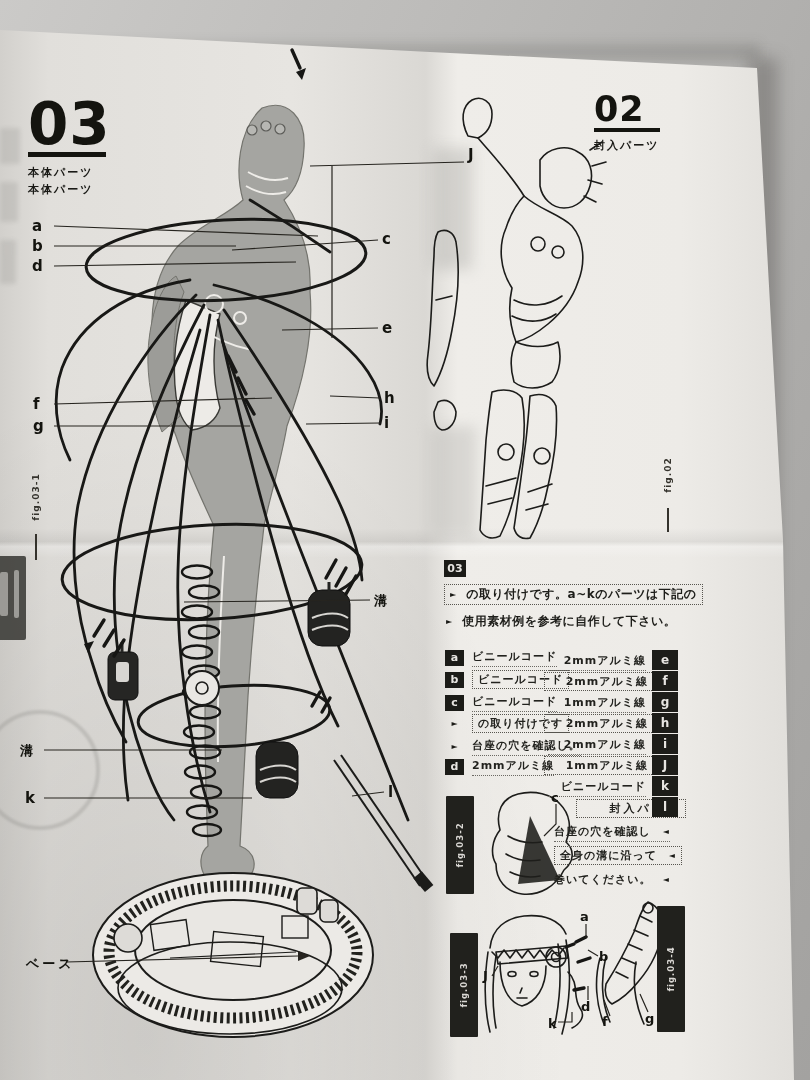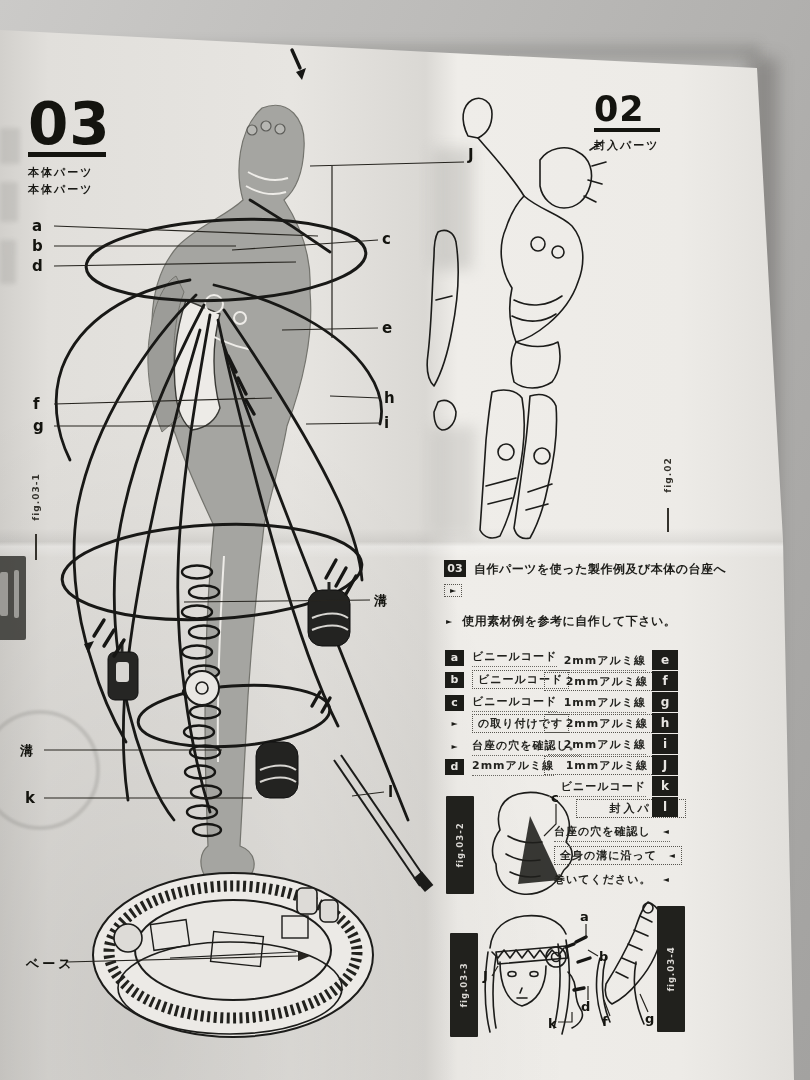--- a/index.html
+++ b/index.html
@@ -295,25 +295,23 @@
     <div class="hdr" style="left:594px;top:94px;">
       <div class="num" style="font-size:35px;">02</div>
       <div class="rule" style="width:66px;height:4px;margin-top:2px;"></div>
       <div class="sub" style="margin-top:5px;">封入パーツ</div>
     </div>
 
     <div class="vtext" style="left:640px;top:470px;width:56px;">fig.02</div>
     <div class="tick" style="left:667px;top:508px;height:24px;"></div>
 
     <div class="badge" style="left:444px;top:560px;width:22px;height:17px;">03</div>
-    <div class="irow" style="left:474px;top:561px;">
-      <span class="itext">自作パーツを使った製作例及び本体の台座へ</span>
-    </div>
     <div class="irow dotted" style="left:444px;top:584px;">
       <span class="mk">►</span>
+      <span class="itext">の取り付けです。a~kのパーツは下記の</span>
     </div>
     <div class="irow" style="left:446px;top:613px;">
       <span class="mk">►</span>
       <span class="itext">使用素材例を参考に自作して下さい。</span>
     </div>
 
     <div class="mrow" style="left:445px;top:649px;">
       <span class="kbox">a</span>
       <span class="mtext dotsep">ビニールコード</span>
     </div>

